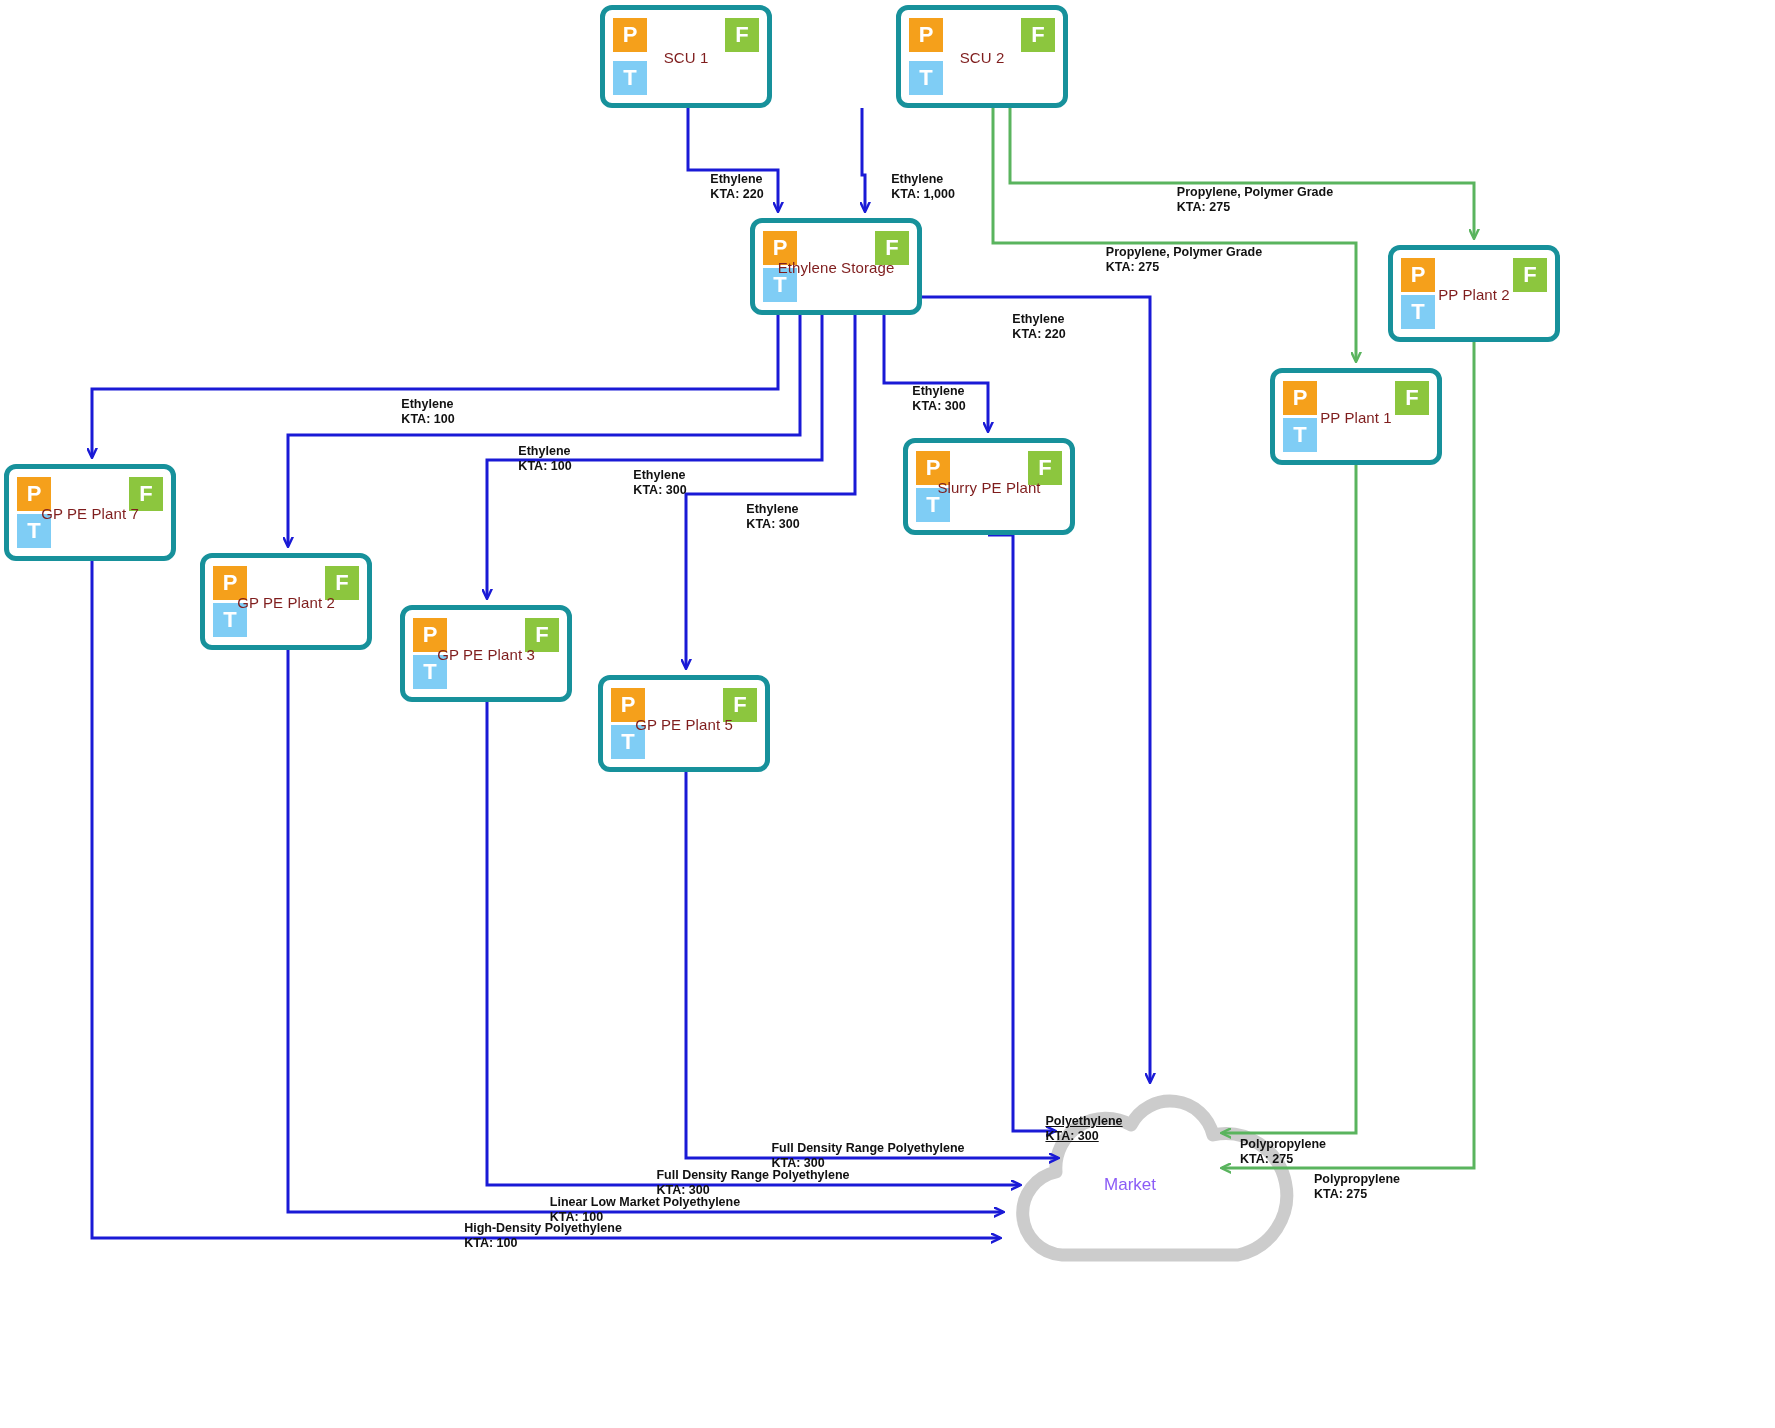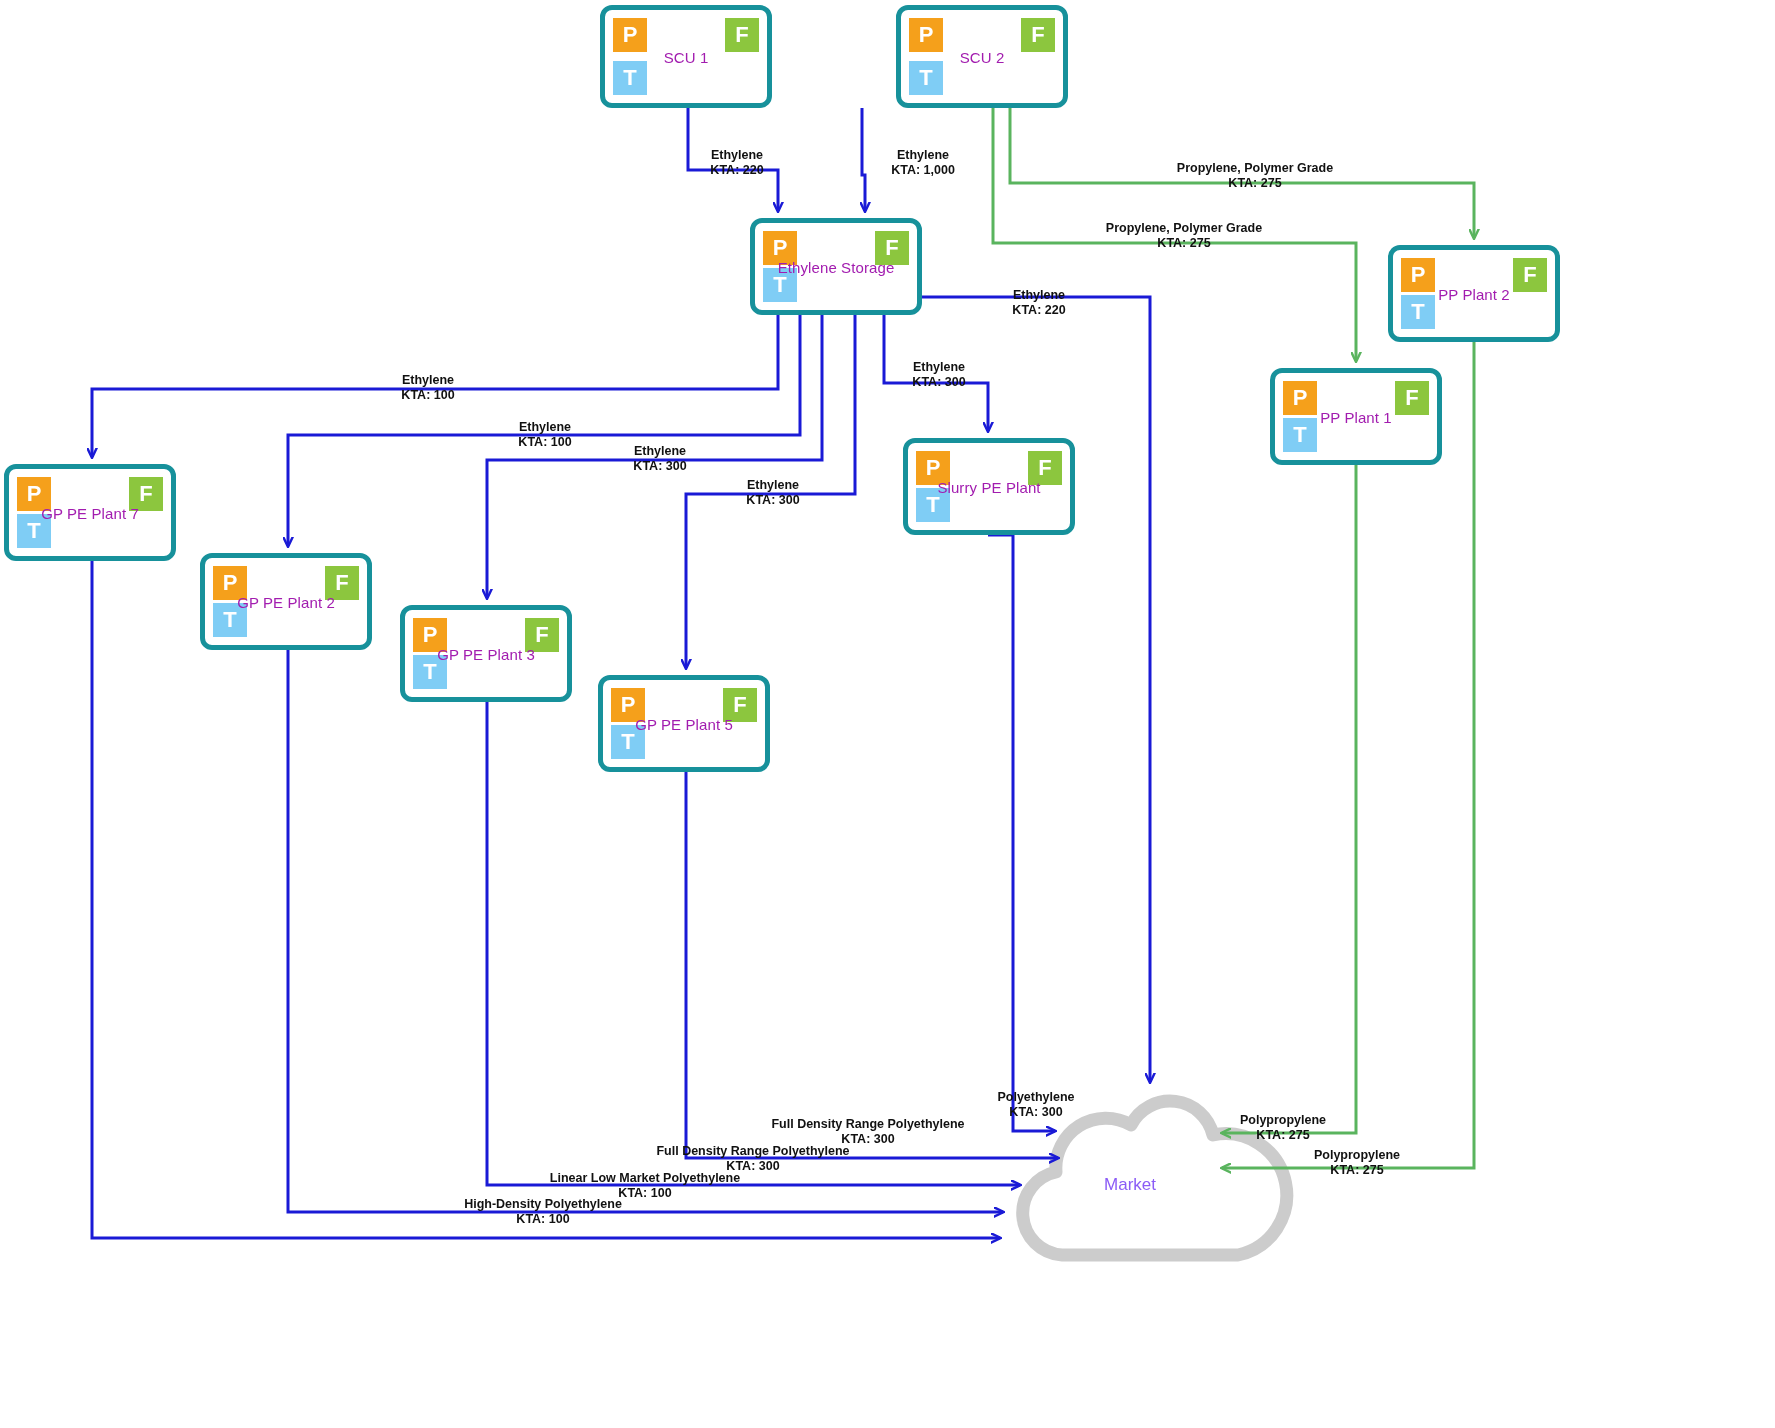--- a/index.html
+++ b/index.html
@@ -5,29 +5,29 @@
   html,body{margin:0;padding:0;background:#ffffff;}
   body{width:1775px;height:1428px;position:relative;overflow:hidden;
        font-family:"Liberation Sans","DejaVu Sans",sans-serif;}
   #stage{position:absolute;left:0;top:0;width:1775px;height:1428px;}
   #wires{position:absolute;left:0;top:0;width:1775px;height:1428px;}
 
   .node{position:absolute;box-sizing:border-box;
         border:5px solid #17919b;border-radius:12px;background:#ffffff;}
   .node .title{position:absolute;left:0;right:0;top:50%;
         transform:translateY(-50%);text-align:center;
-        font-size:15px;color:#a21caf;letter-spacing:.1px;}
+        font-size:15px;color:#7f1d1d;letter-spacing:.1px;}
   .badge{position:absolute;width:34px;height:34px;color:#ffffff;
         font-size:22px;font-weight:700;line-height:34px;text-align:center;}
   .badge.p{left:8px;top:8px;background:#f5a01b;}
   .badge.f{right:8px;top:8px;background:#8cc63e;}
   .badge.t{left:8px;bottom:8px;background:#7fcdf5;}
 
-  .elabel{position:absolute;text-align:center;font-size:12.5px;
-          font-weight:700;color:#111111;line-height:1.16;white-space:nowrap;}
+  .elabel{position:absolute;text-align:left;font-size:12.5px;
+          font-weight:700;color:#111111;line-height:1.16;white-space:nowrap;margin-top:24px;}
   .elabel .l2{font-weight:700;}
 
   .market-label{position:absolute;font-size:17px;color:#8b5cf6;
           text-align:center;white-space:nowrap;}
 </style>
 </head>
 <body>
 
 <div id="stage">
 
@@ -166,21 +166,21 @@
         <div class="l2">KTA: 100</div>
       </div>
       <div class="elabel" style="left: 660px; top: 444px; transform: translateX(-50%);">
         <div>Ethylene</div>
         <div class="l2">KTA: 300</div>
       </div>
       <div class="elabel" style="left: 773px; top: 478px; transform: translateX(-50%);">
         <div>Ethylene</div>
         <div class="l2">KTA: 300</div>
       </div>
-      <div class="elabel" style="left: 1036px; top: 1090px; transform: translateX(-50%);">
+      <div class="elabel" style="left: 1084px; top: 1090px; transform: translateX(-50%); text-decoration: underline;">
         <div>Polyethylene</div>
         <div class="l2">KTA: 300</div>
       </div>
       <div class="elabel" style="left: 868px; top: 1117px; transform: translateX(-50%);">
         <div>Full Density Range Polyethylene</div>
         <div class="l2">KTA: 300</div>
       </div>
       <div class="elabel" style="left: 753px; top: 1144px; transform: translateX(-50%);">
         <div>Full Density Range Polyethylene</div>
         <div class="l2">KTA: 300</div>

